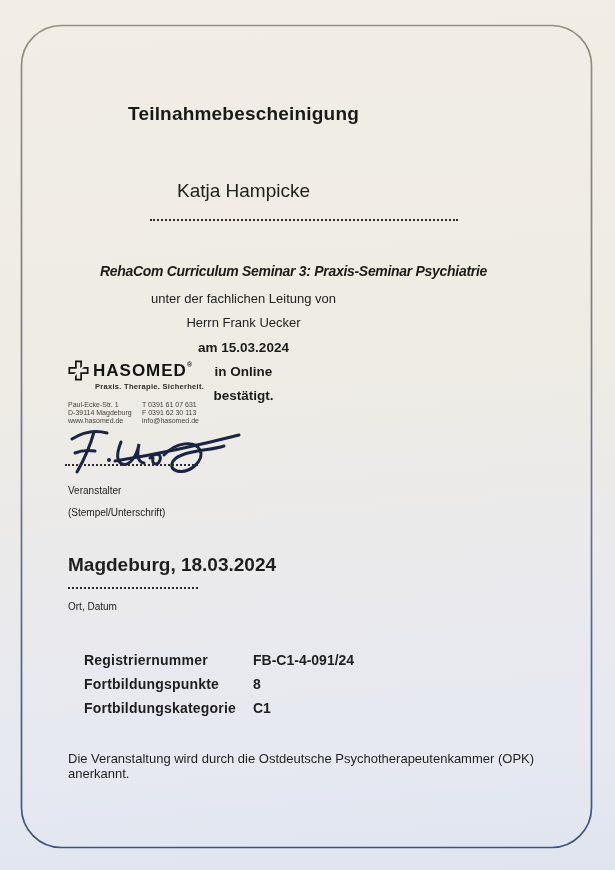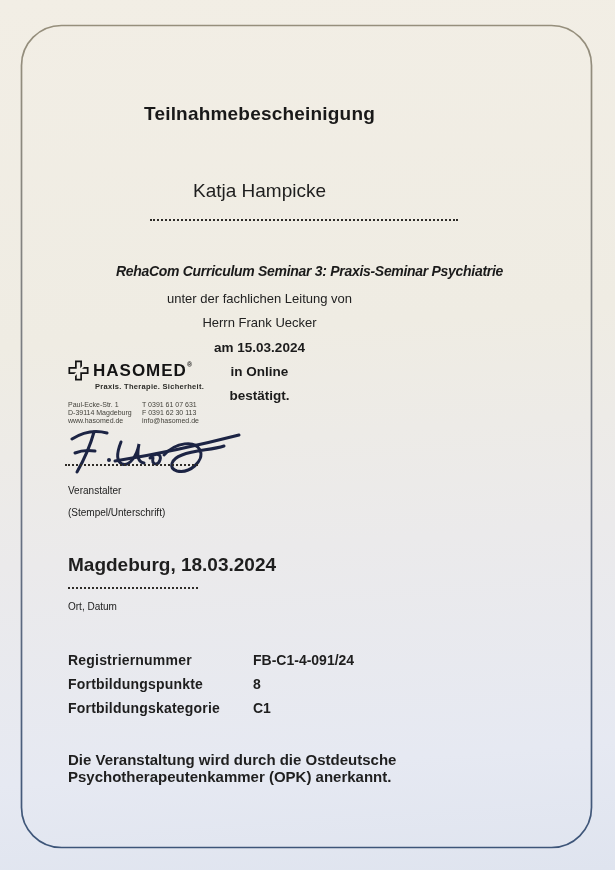--- a/index.html
+++ b/index.html
@@ -10,34 +10,34 @@
     background:#e9e9ec;
   }
   .page{
     position:relative;
     width:615px;height:870px;
     background:linear-gradient(176deg,#f2eee5 0%,#efece3 38%,#ebeaeb 62%,#e6e9f2 86%,#dfe4ef 100%);
     overflow:hidden;
   }
   .border-svg{position:absolute;left:0;top:0;width:615px;height:870px;}
   .abs{position:absolute;}
-  .centered{left:0;width:487px;text-align:center;padding-left:16px;}
+  .centered{left:0;width:487px;text-align:center;}
   .title{font-size:19px;font-weight:bold;letter-spacing:.2px;color:#191919;}
   .salut{font-size:19px;}
   .pname{font-size:19px;}
   .dotline{border-bottom:2px dotted #2e2c28;height:0;}
   .body-line{font-size:13px;color:#222;}
   .course{font-size:14px;font-weight:bold;font-style:italic;letter-spacing:-.3px;color:#1b1b1b;text-align:right;}
   .bold-line{font-size:13.5px;font-weight:bold;color:#1b1b1b;}
   .leftcol{left:68px;text-align:left;}
   .label-line{font-size:10px;color:#222;}
   .place-date{font-size:19px;font-weight:bold;}
-  .reg-label{font-size:14px;font-weight:bold;letter-spacing:.2px;}
+  .reg-label{font-size:14px;font-weight:bold;letter-spacing:.2px;margin-left:16px;}
   .reg-value{font-size:14px;font-weight:bold;}
-  .footer-note{font-size:15px;color:#1f1f1f;font-weight:bold;}
+  .footer-note{font-size:13px;color:#1f1f1f;}
   
   .wordmark{font-size:17px;font-weight:bold;letter-spacing:1px;color:#141414;}
   .wordmark sup{font-size:7px;font-weight:bold;vertical-align:9px;}
   .tagline{font-size:7.5px;font-weight:bold;letter-spacing:.3px;color:#2a2a26;}
   .addr{font-size:7px;line-height:8px;color:#44433c;}
   .addr-grid{display:grid;grid-template-columns:66px auto;column-gap:8px;}
 </style>
 </head>
 <body>
 

